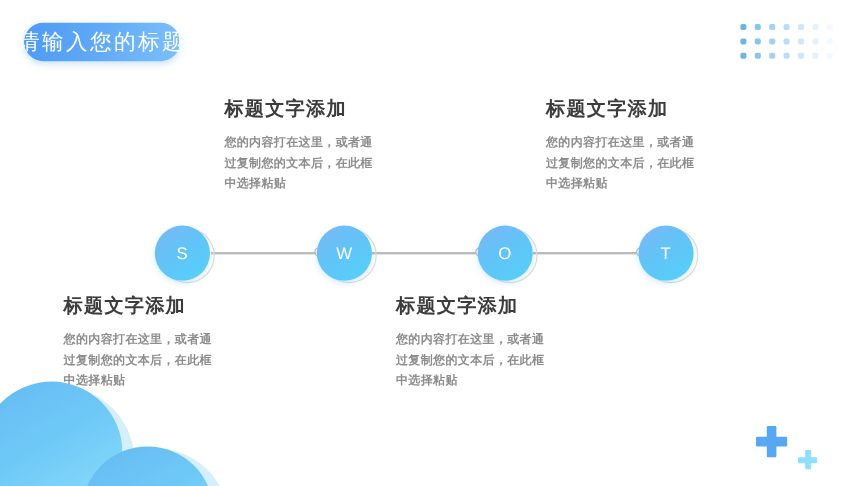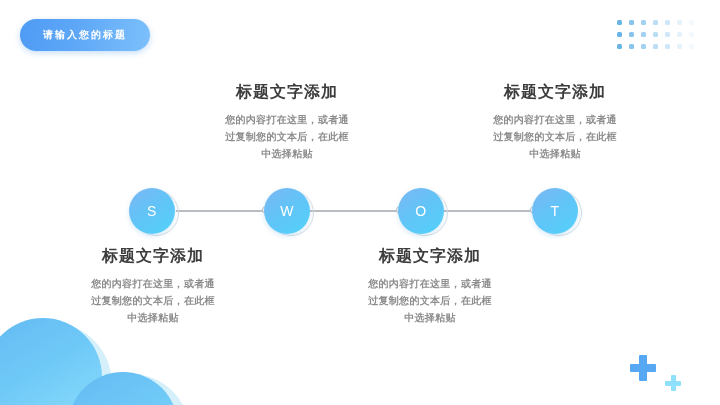--- a/index.html
+++ b/index.html
@@ -30,22 +30,22 @@
     height: 32px;
     border-radius: 16px;
     background: linear-gradient(100deg, #4e9bf5 0%, #5fa8f7 45%, #7cc0fb 100%);
     box-shadow: 0 2px 6px rgba(90, 160, 240, 0.35);
     display: flex;
     align-items: center;
     justify-content: center;
   }
   .title-pill-text {
     color: #ffffff;
-    font-size: 10px;
-    font-weight: bold;
+    font-size: 18px;
+    font-weight: normal;
     letter-spacing: 2px;
     white-space: nowrap;
   }
 
   
   .dot-grid {
     position: absolute;
     left: 617px;
     top: 20px;
     display: grid;
@@ -126,21 +126,21 @@
     color: #ffffff;
     font-size: 14px;
     font-weight: normal;
     letter-spacing: 0.5px;
   }
 
   
   .block {
     position: absolute;
     width: 200px;
-    text-align: center;
+    text-align: left;
   }
   .block .head {
     font-size: 16px;
     font-weight: bold;
     color: #3c3c3c;
     letter-spacing: 1px;
     margin: 0 0 10px 0;
     line-height: 1.2;
   }
   .block .body {

